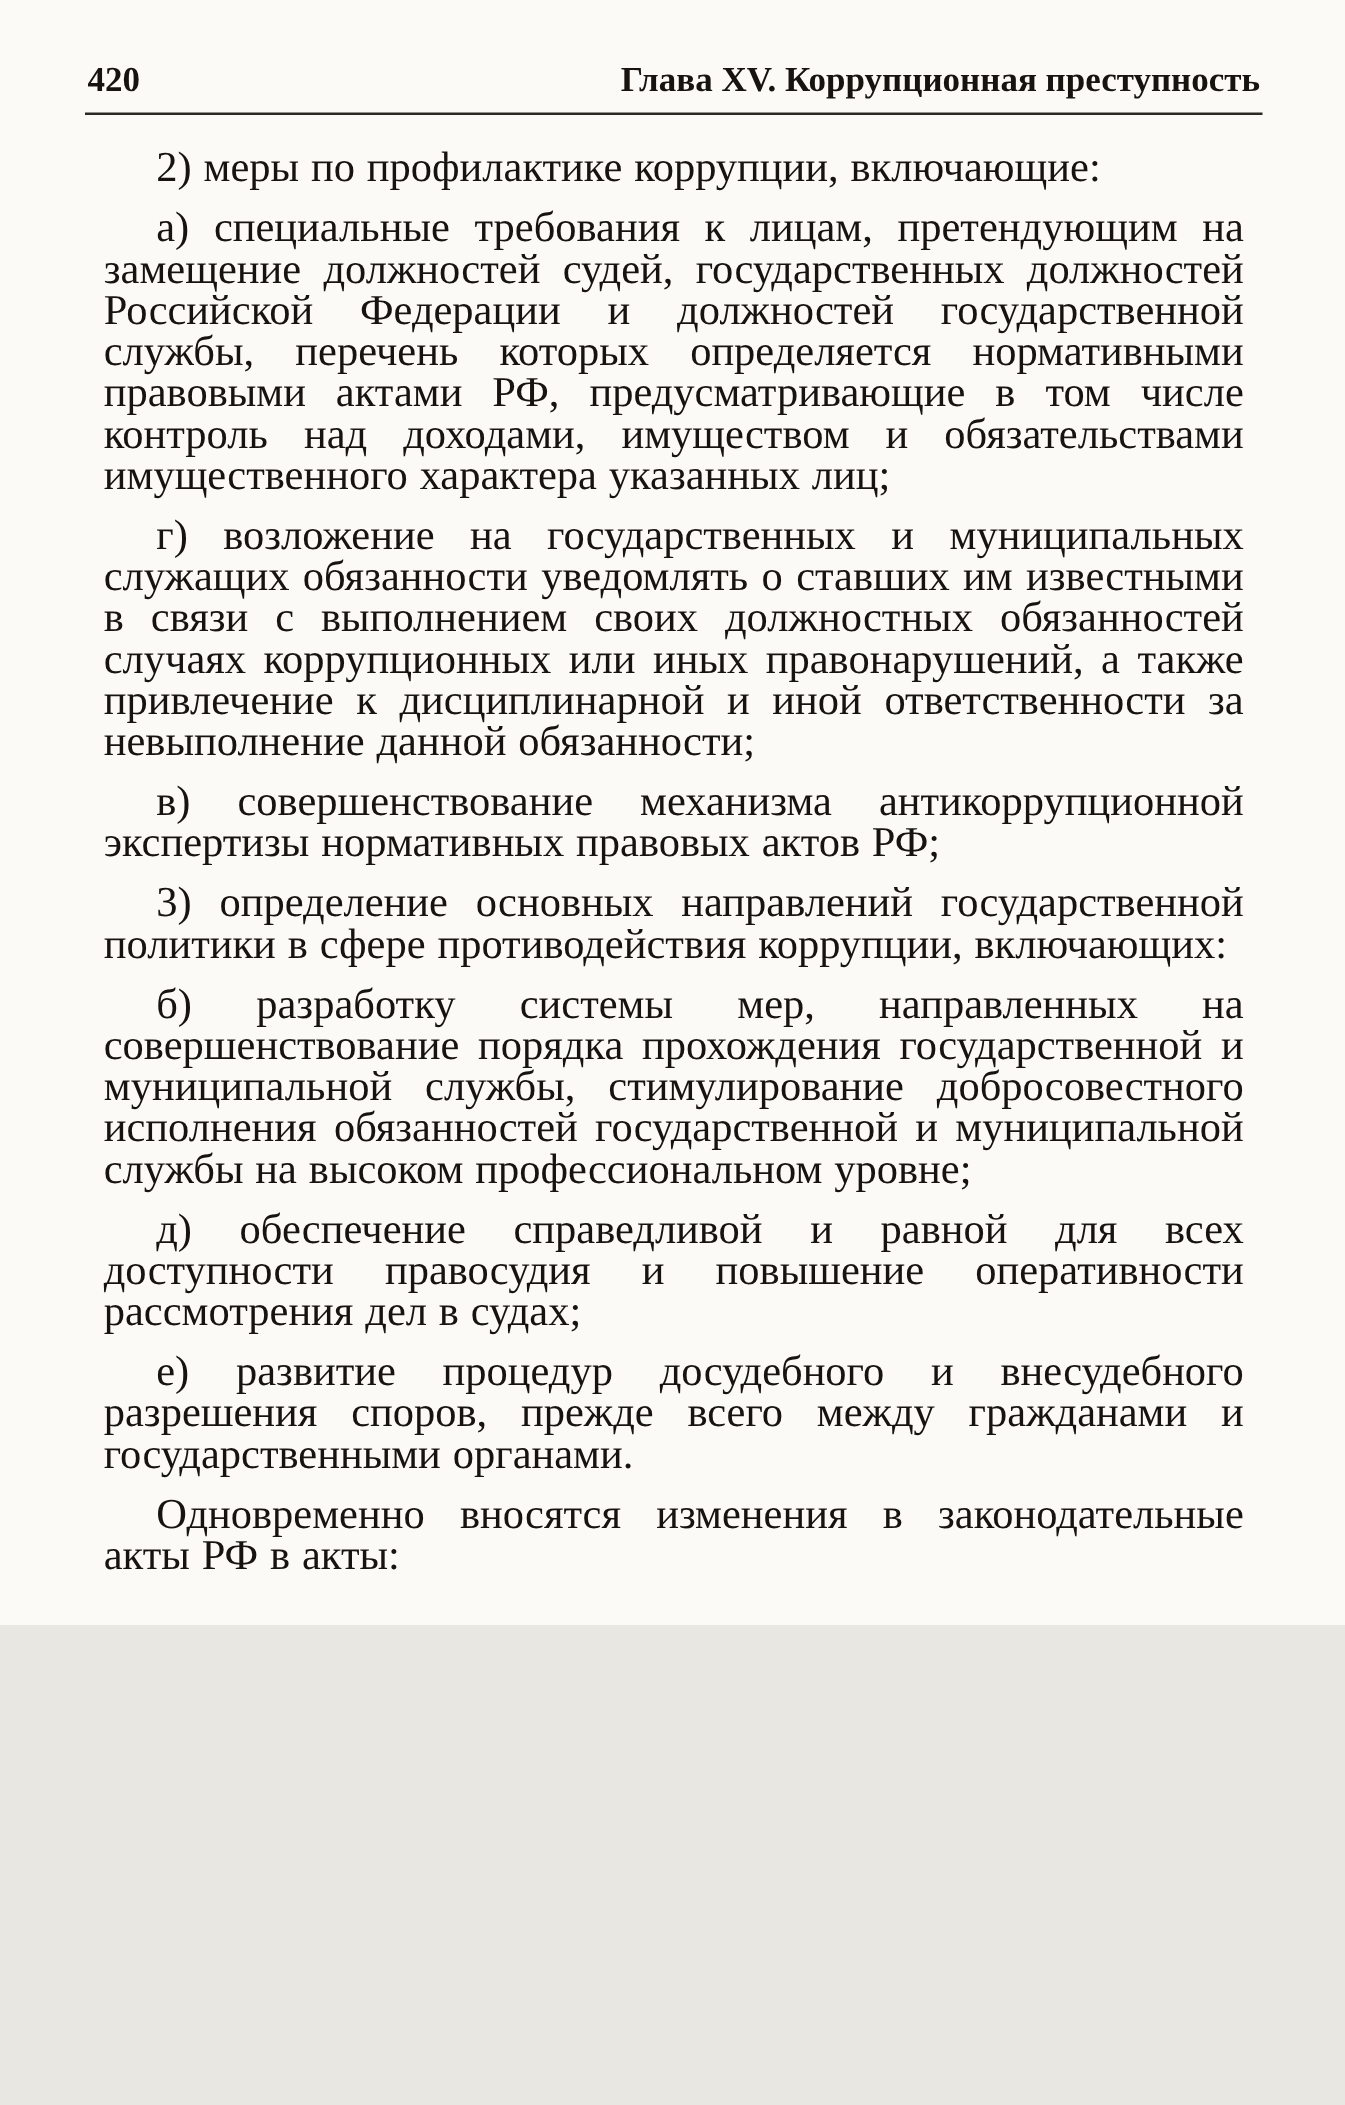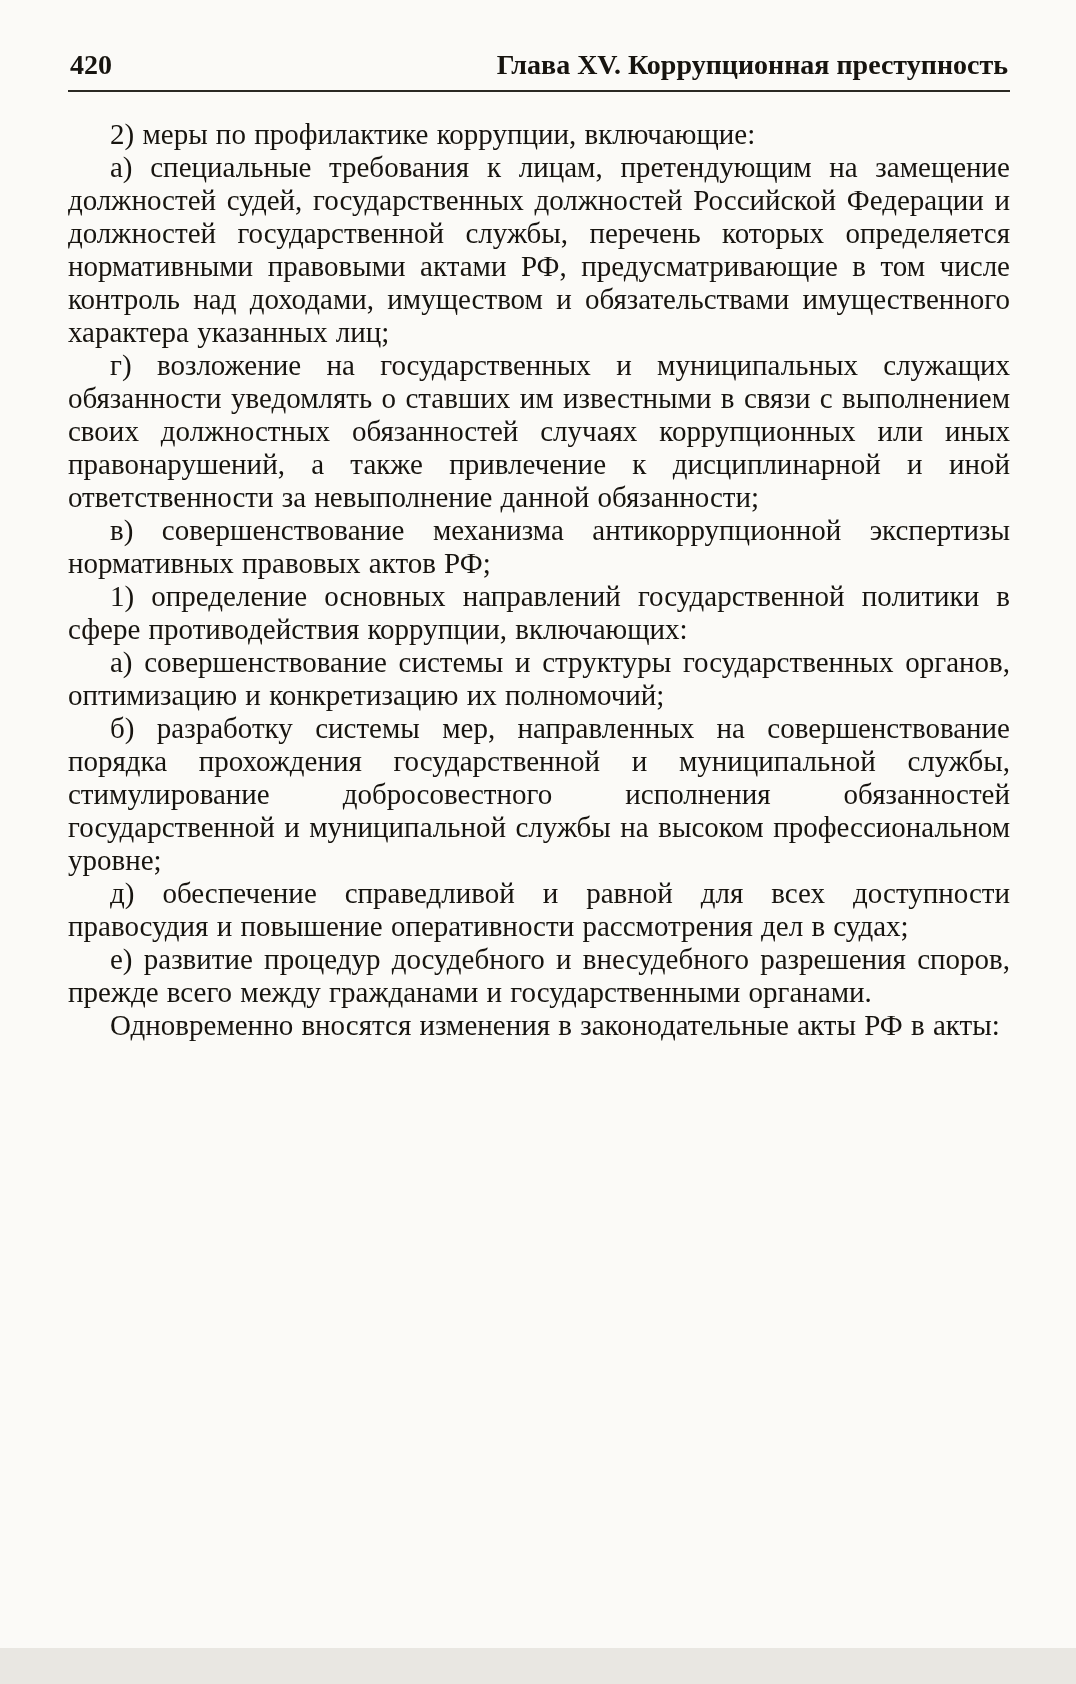--- a/index.html
+++ b/index.html
@@ -4,21 +4,21 @@
 <title>Book page scan</title>
 <style>
   html, body {
     margin: 0;
     padding: 0;
     background: #e9e7e2;
   }
   .page {
     position: relative;
     width: 1076px;
-    height: 1648px;
+    height: 1300px;
     margin: 0 auto;
     background: #fbfaf7;
     box-sizing: border-box;
     padding: 50px 66px 0 68px;
     font-family: "Liberation Serif", "DejaVu Serif", serif;
     color: #17140f;
     overflow: hidden;
   }
   .running-header {
     display: flex;
@@ -31,45 +31,44 @@
   }
   .header-rule {
     height: 0;
     border-top: 2px solid #2b2923;
     margin: 0 0 0 0;
   }
   .body-text {
     margin-top: 26px;
   }
   .para {
-    margin: 0;
+    margin: 15px;
     text-indent: 42px;
     text-align: justify;
-    font-size: 29px;
+    font-size: 34px;
     line-height: 33px;
     word-spacing: 1px;
   }
 </style>
 </head>
 <body>
 
 <div class="page">
 
   <div class="running-header">
     <span>420</span>
     <span>Глава XV. Коррупционная преступность</span>
   </div>
   <div class="header-rule"></div>
 
   <div class="body-text">
     <p class="para">2) меры по профилактике коррупции, включающие:</p>
     <p class="para">а) специальные требования к лицам, претендующим на замещение должностей судей, государственных должностей Российской Федерации и должностей государственной службы, перечень которых определяется нормативными правовыми актами РФ, предусматривающие в том числе контроль над доходами, имуществом и обязательствами имущественного характера указанных лиц;</p>
     <p class="para">г) возложение на государственных и муниципальных служащих обязанности уведомлять о ставших им известными в связи с выполнением своих должностных обязанностей случаях коррупционных или иных правонарушений, а также привлечение к дисциплинарной и иной ответственности за невыполнение данной обязанности;</p>
     <p class="para">в) совершенствование механизма антикоррупционной экспертизы нормативных правовых актов РФ;</p>
-    <p class="para">1) определение основных направлений государственной политики в сфере противодействия коррупции, включающих:</p>
-    <p class="para">а) совершенствование системы и структуры государственных органов, оптимизацию и конкретизацию их полномочий;</p>
+    <p class="para">3) определение основных направлений государственной политики в сфере противодействия коррупции, включающих:</p>
     <p class="para">б) разработку системы мер, направленных на совершенствование порядка прохождения государственной и муниципальной службы, стимулирование добросовестного исполнения обязанностей государственной и муниципальной службы на высоком профессиональном уровне;</p>
     <p class="para">д) обеспечение справедливой и равной для всех доступности правосудия и повышение оперативности рассмотрения дел в судах;</p>
     <p class="para">е) развитие процедур досудебного и внесудебного разрешения споров, прежде всего между гражданами и государственными органами.</p>
     <p class="para">Одновременно вносятся изменения в законодательные акты РФ в акты:</p>
   </div>
 
 </div>
 
 </body></html>

